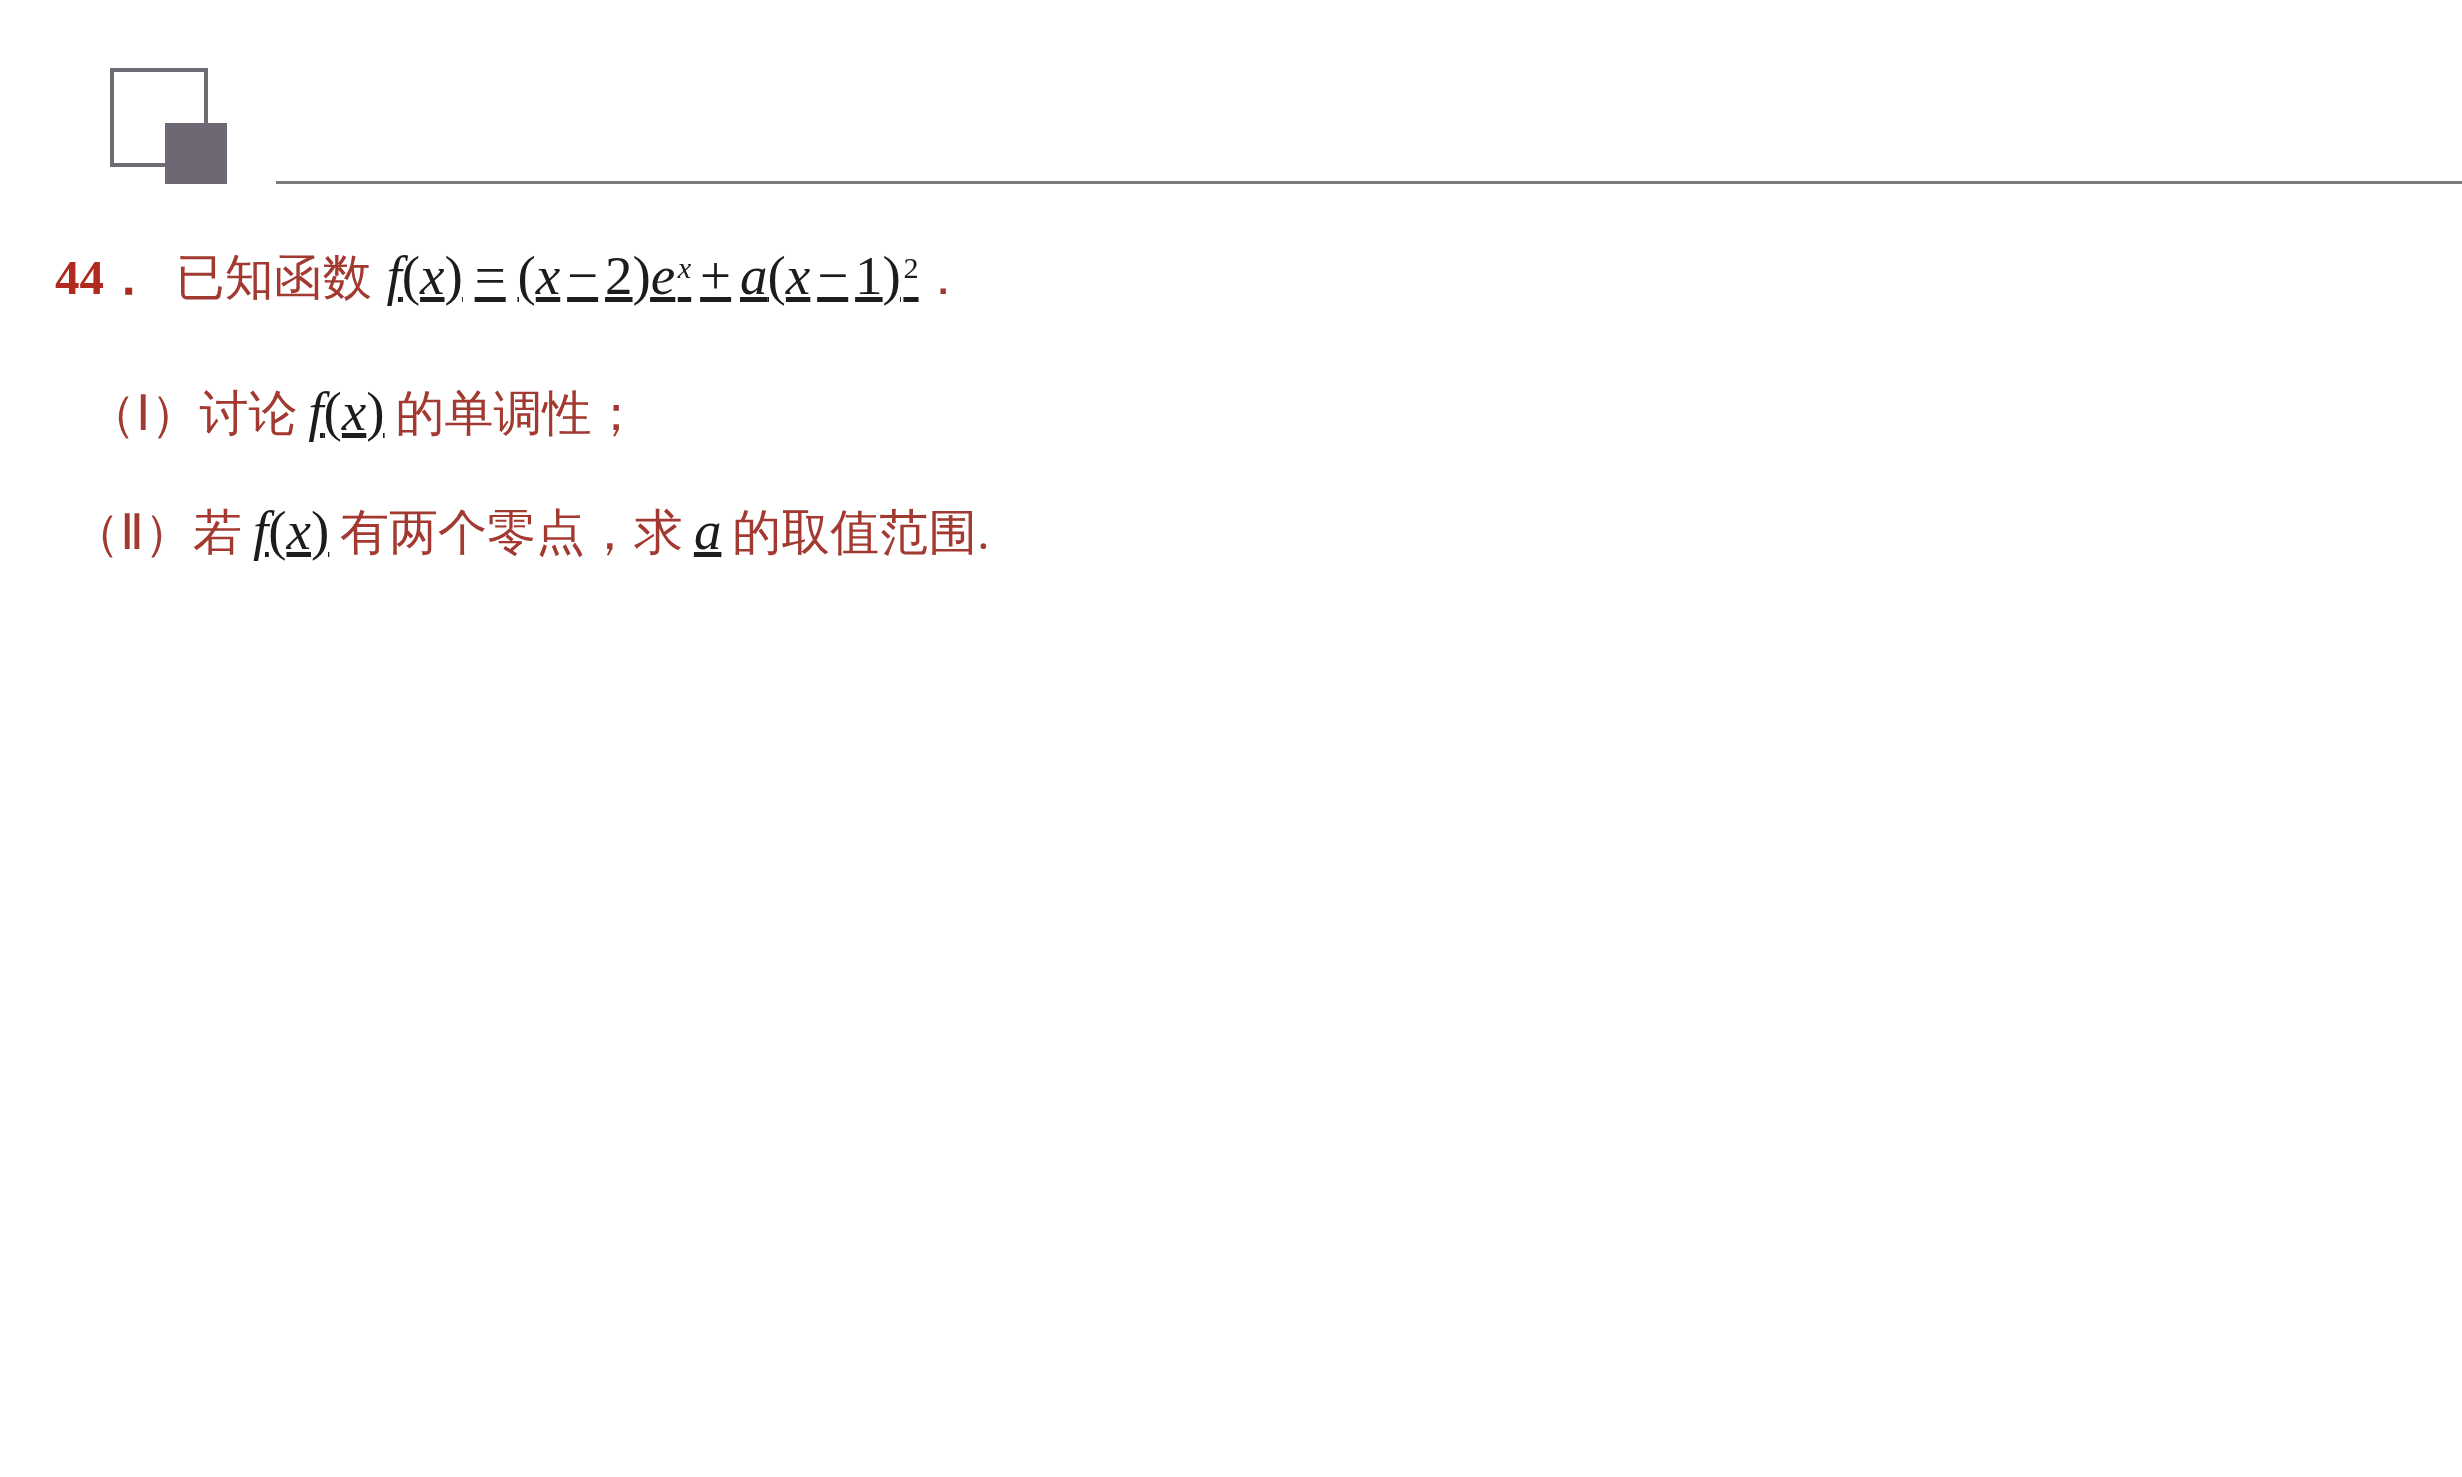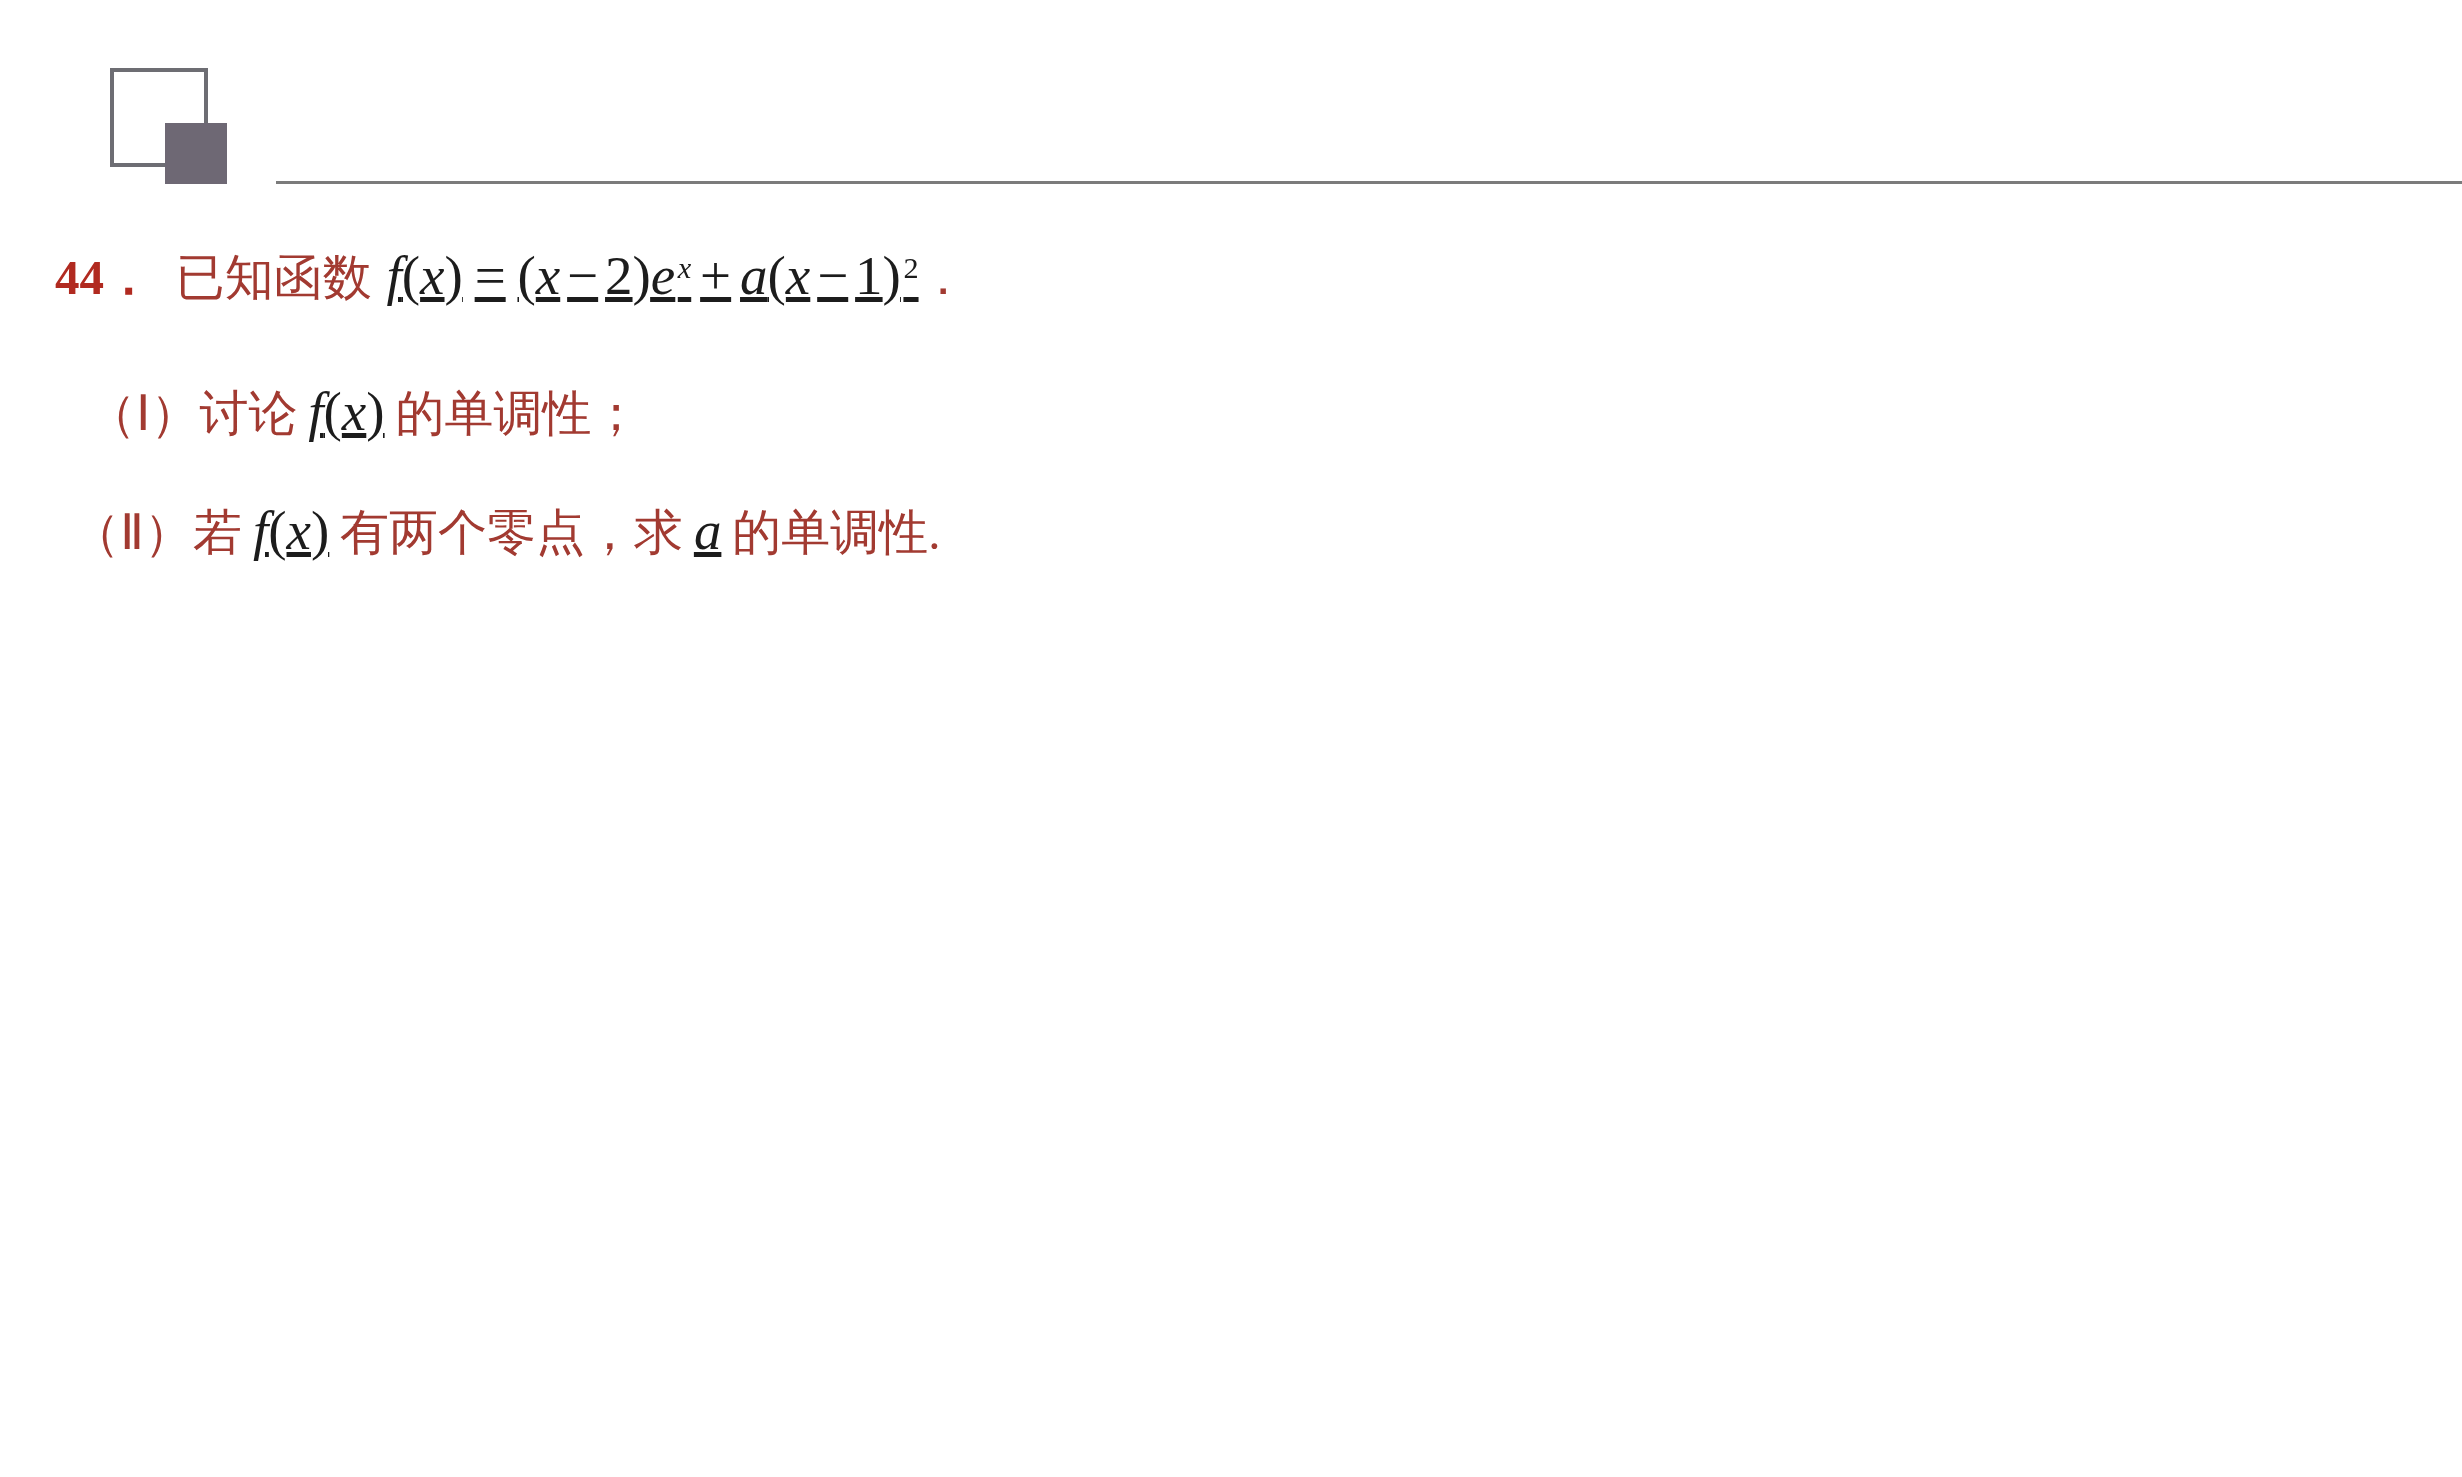--- a/index.html
+++ b/index.html
@@ -84,17 +84,17 @@
 
   <div class="line line1">
     <span class="num">44．</span><span class="red gap-l">已知函数</span><span class="math gap-m"><span class="it">f</span><span>(</span><span class="it">x</span><span>)</span><span class="op-eq">=</span><span>(</span><span class="it">x</span><span class="op-minus">−</span><span>2</span><span>)</span><span class="it">e</span><span class="sup it">x</span><span class="op-plus">+</span><span class="it">a</span><span>(</span><span class="it">x</span><span class="op-minus">−</span><span>1</span><span>)</span><span class="sup">2</span></span><span class="red">．</span>
   </div>
 
   <div class="line line2">
     <span class="red">（Ⅰ）讨论</span><span class="math gap-s"><span class="it">f</span><span>(</span><span class="it">x</span><span>)</span></span><span class="red gap-s">的单调性；</span>
   </div>
 
   <div class="line line3">
-    <span class="red">（Ⅱ）若</span><span class="math gap-s"><span class="it">f</span><span>(</span><span class="it">x</span><span>)</span></span><span class="red gap-s">有两个零点，求</span><span class="math it gap-s">a</span><span class="red gap-s">的单调性.</span>
+    <span class="red">（Ⅱ）若</span><span class="math gap-s"><span class="it">f</span><span>(</span><span class="it">x</span><span>)</span></span><span class="red gap-s">有两个零点，求</span><span class="math it gap-s">a</span><span class="red gap-s">的取值范围.</span>
   </div>
 
 </div>
 
 
 </body></html>

